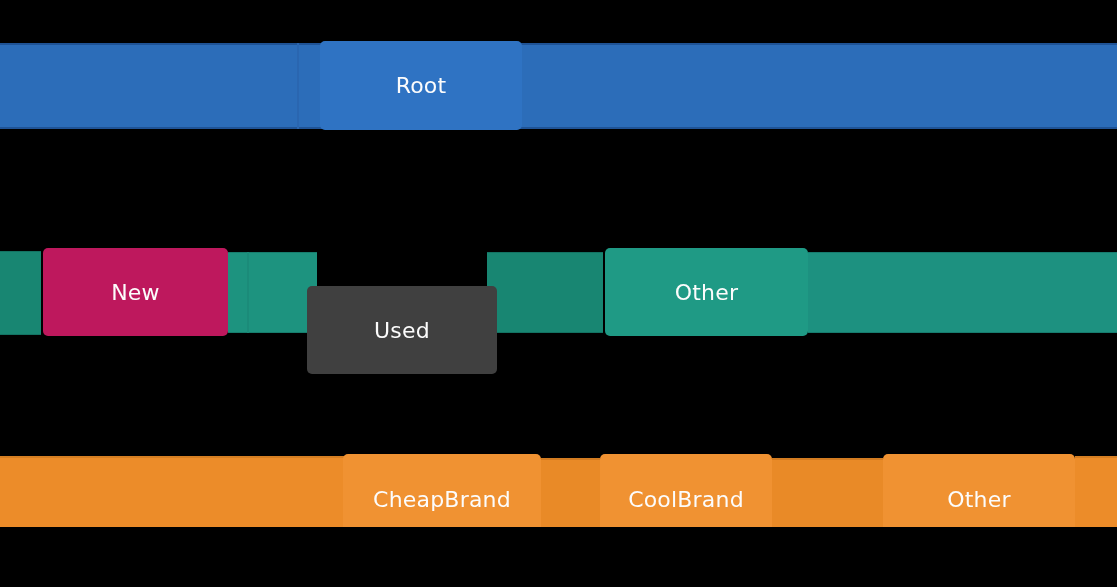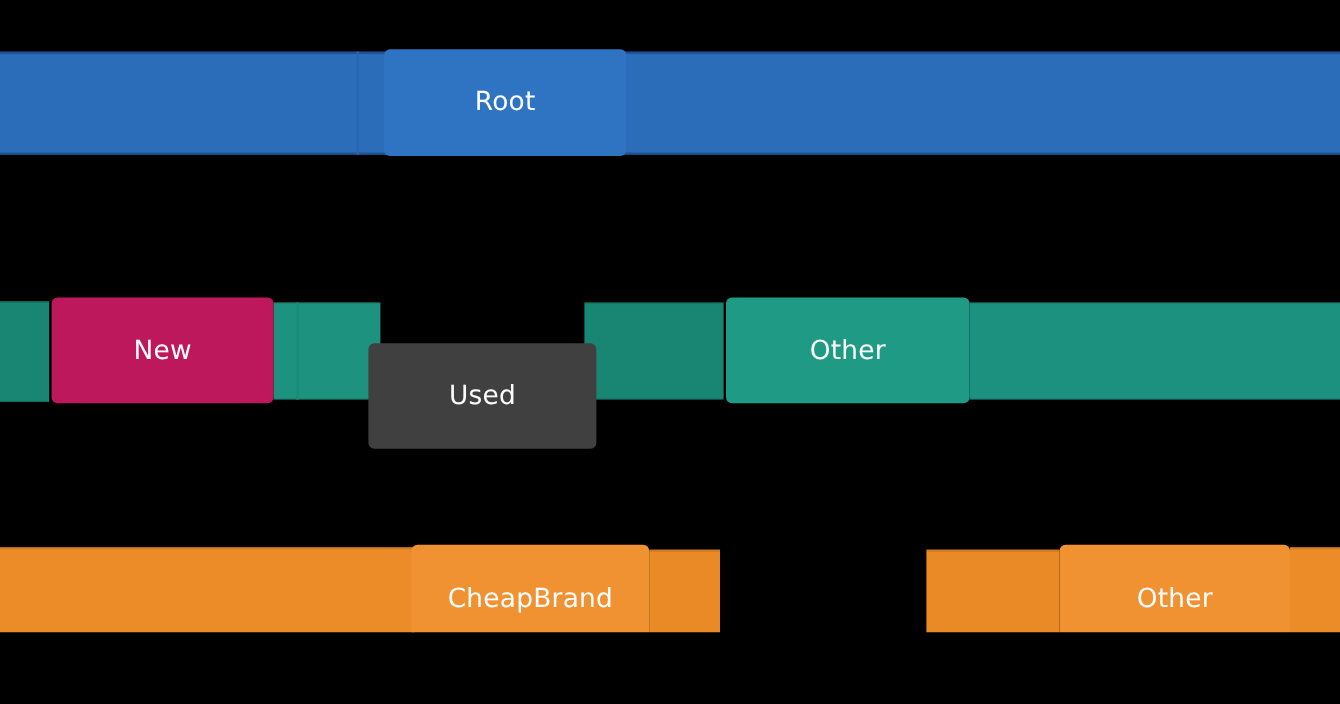--- a/index.html
+++ b/index.html
@@ -49,19 +49,22 @@
     <span class="lbl">Other</span>
   </div>
 
   <div class="seg edge-orange" style="left: 0px; top: 456px; width: 345px; height: 86px; background: rgb(236, 140, 41); z-index: 1;"></div>
   <div class="seg edge-orange" style="left: 541px; top: 458px; width: 59px; height: 84px; background: rgb(233, 138, 39); z-index: 1;"></div>
   <div class="seg edge-orange" style="left: 772px; top: 458px; width: 111px; height: 84px; background: rgb(233, 138, 39); z-index: 1;"></div>
   <div class="seg edge-orange" style="left: 1075px; top: 456px; width: 42px; height: 86px; background: rgb(236, 140, 41); z-index: 1;"></div>
   <div class="seg node" style="left: 343px; top: 454px; width: 198px; height: 91px; background: rgb(240, 146, 50); border-radius: 5px; z-index: 2;">
     <span class="lbl">CheapBrand</span>
   </div>
+  <div class="seg node" style="left: 600px; top: 454px; width: 172px; height: 91px; background: rgb(240, 146, 50); border-radius: 5px; z-index: 2;">
+    <span class="lbl">CoolBrand</span>
+  </div>
   <div class="seg node" style="left: 883px; top: 454px; width: 192px; height: 91px; background: rgb(240, 146, 50); border-radius: 5px; z-index: 2;">
     <span class="lbl">Other</span>
   </div>
 
   <div class="seg" style="left: 0px; top: 543px; width: 1117px; height: 44px; background: rgb(192, 128, 3); z-index: 1;"></div>
 
 </div>
 
 </body></html>

